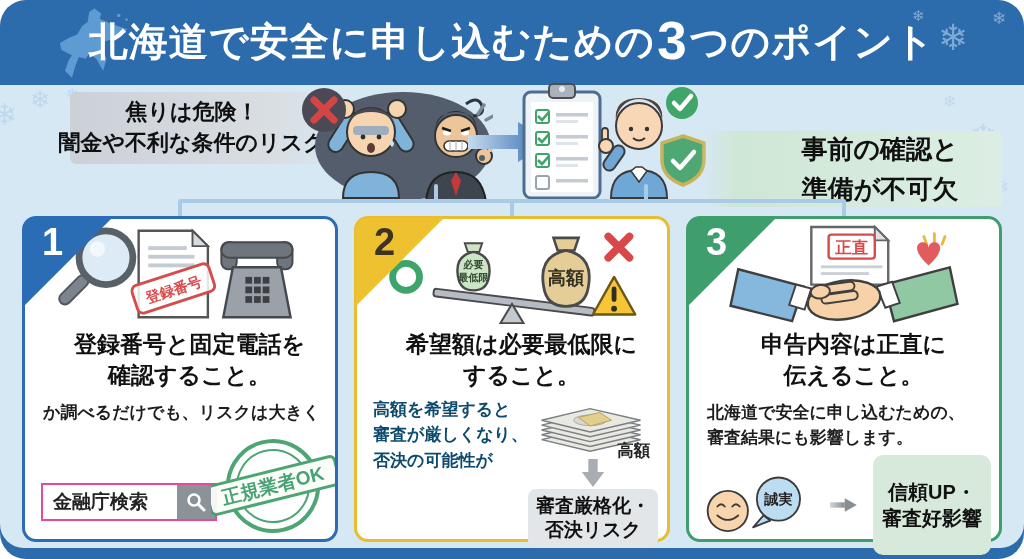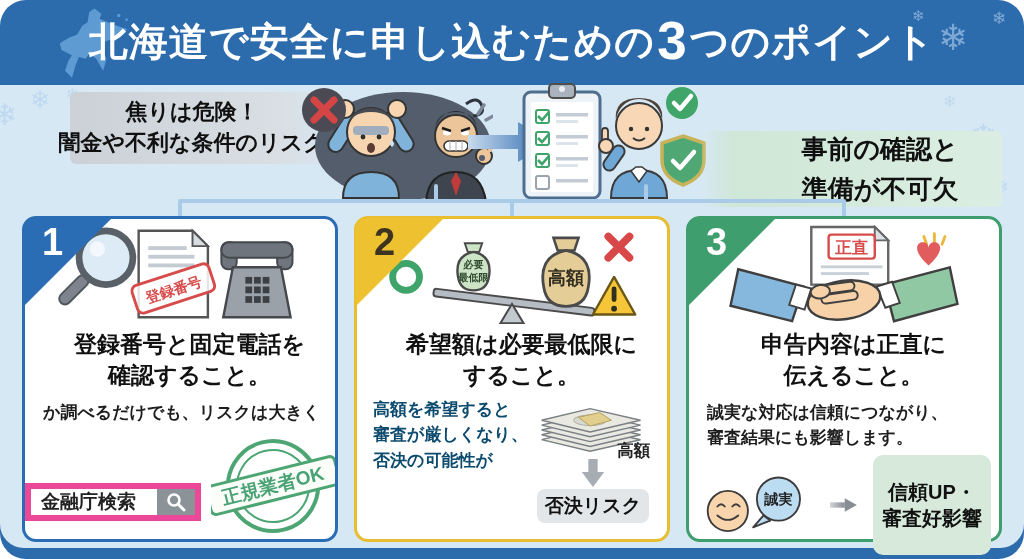--- a/index.html
+++ b/index.html
@@ -36,22 +36,22 @@
   .corner{position:absolute;left:-1px;top:-1px;width:88px;height:88px;
           clip-path:polygon(0 0,100% 0,0 100%);border-top-left-radius:11px;}
   .corner1{background:#2a6db5;} .corner2{background:#edc130;} .corner3{background:#3f9e6e;}
   .cnum{position:absolute;left:17px;top:2px;font-size:38px;font-weight:900;color:#fff;line-height:1.15;}
   .cnum2{color:#3c3420;}
   .icon-wrap{height:104px;display:flex;justify-content:center;align-items:center;padding-top:8px;}
   .card-title{text-align:center;font-size:23px;font-weight:900;color:#111;line-height:1.34;margin-top:6px;padding-left:19px;}
   .card-body{font-size:17px;font-weight:600;color:#1d1d1d;line-height:1.5;padding:9px 18px 0;}
   .card-body div{white-space:nowrap;}
   
-  .search-row{position:absolute;left:0;bottom:18px;display:flex;width:176px;height:38px;
-              border:6px solid #ec4899;background:#fff;}
+  .search-row{position:absolute;left:16px;bottom:18px;display:flex;width:176px;height:38px;
+              border:2px solid #ec4899;background:#fff;}
   .search-text{flex:1;font-size:19px;font-weight:700;color:#222;display:flex;align-items:center;padding-left:10px;}
   .search-btn{width:38px;background:#8b9298;display:flex;align-items:center;justify-content:center;}
   .stamp{position:absolute;right:0px;bottom:2px;}
   
   .row2{display:flex;padding:6px 10px 0 16px;}
   .col-left{flex:1;font-size:17px;font-weight:600;color:#0c4a6e;line-height:1.5;}
   .col-left div{white-space:nowrap;}
   .col-right{width:142px;display:flex;flex-direction:column;align-items:center;}
   .result-box{background:#e3e6e8;border-radius:8px;padding:5px 8px;text-align:center;
               font-size:19px;font-weight:900;color:#111;line-height:1.3;margin-top:2px;white-space:nowrap;}
@@ -300,20 +300,21 @@
           </g>
           <ellipse cx="62" cy="24" rx="17" ry="5.5" fill="#d8d8d0" stroke="#a9aca3" stroke-width="1"></ellipse>
           <polygon points="50,21 72,16 84,24 62,30" fill="#e2cf8e" stroke="#b3a05a" stroke-width="1"></polygon>
           <text x="107" y="61" text-anchor="middle" font-size="17" font-weight="900" fill="#222">高額</text>
         </svg>
         <svg width="26" height="28" viewBox="0 0 26 30" style="margin-top:-2px;">
           <rect x="8" y="0" width="10" height="15" fill="#a7adb3"></rect>
           <polygon points="1,14 25,14 13,30" fill="#a7adb3"></polygon>
         </svg>
         <div class="result-box">
+          <div>審査厳格化・</div>
           <div>否決リスク</div>
         </div>
       </div>
     </div>
   </div>
 
   <div class="card card3">
     <div class="corner corner3"></div>
     <div class="cnum">3</div>
     <div class="icon-wrap">
@@ -336,21 +337,21 @@
           <rect x="96" y="70" width="38" height="9" rx="4.5"></rect>
           <ellipse cx="96" cy="66" rx="10" ry="7"></ellipse>
         </g>
       </svg>
     </div>
     <div class="card-title">
       <div>申告内容は正直に</div>
       <div>伝えること。</div>
     </div>
     <div class="card-body">
-      <div>誠実な対応は信頼につながり、</div>
+      <div>北海道で安全に申し込むための、</div>
       <div>審査結果にも影響します。</div>
     </div>
     <div class="row3">
       <svg width="152" height="80" viewBox="0 0 152 80">
         <circle cx="36" cy="48" r="27" fill="#f9d5ad" stroke="#3b3b3b" stroke-width="2.5"></circle>
         <path d="M22,42 q5,-6 10,0 M42,42 q5,-6 10,0" stroke="#3b3b3b" stroke-width="2.5" fill="none" stroke-linecap="round"></path>
         <path d="M22,54 q14,12 28,0" stroke="#3b3b3b" stroke-width="2.5" fill="none" stroke-linecap="round"></path>
         <circle cx="104" cy="32" r="29" fill="#bcdcf2" stroke="#3b3b3b" stroke-width="2.5"></circle>
         <polygon points="84,54 70,70 93,61" fill="#bcdcf2" stroke="#3b3b3b" stroke-width="2.5" stroke-linejoin="round"></polygon>
         <text x="104" y="39" text-anchor="middle" font-size="19" font-weight="900" fill="#222">誠実</text>

